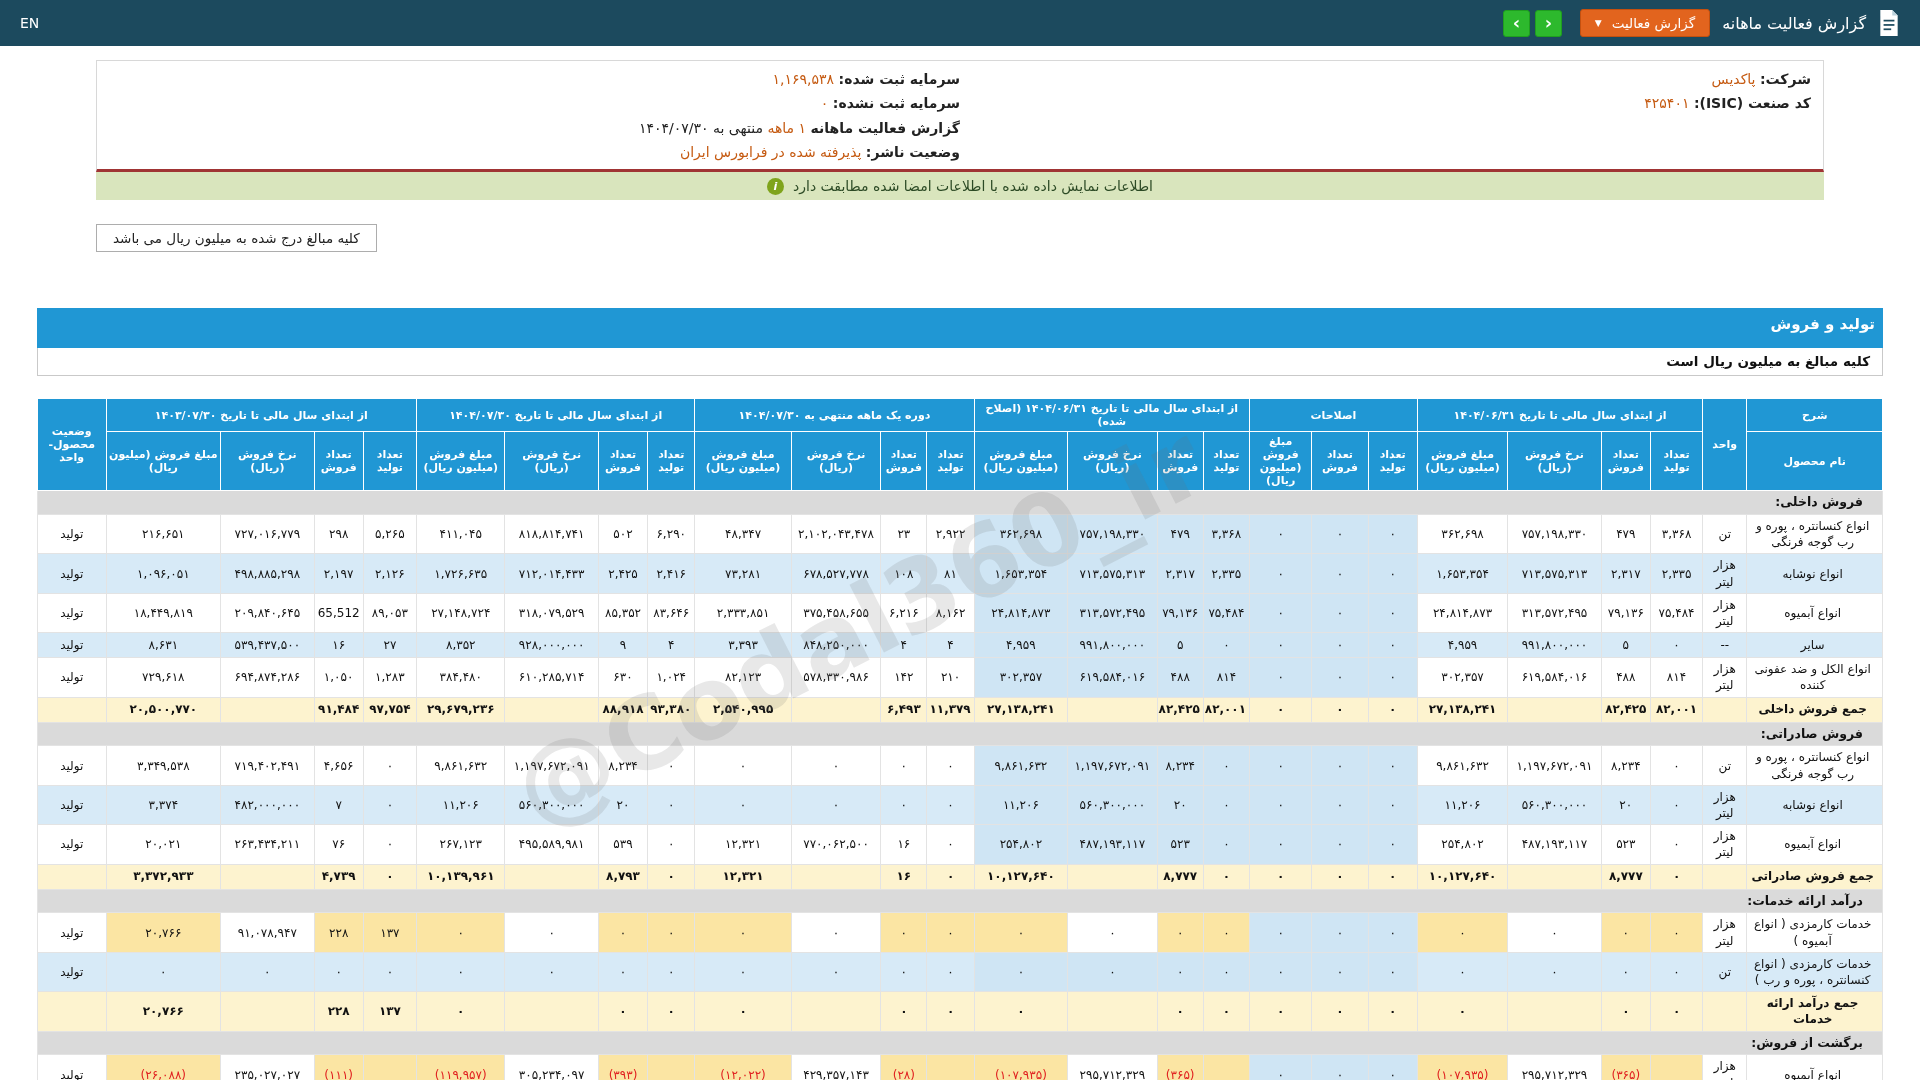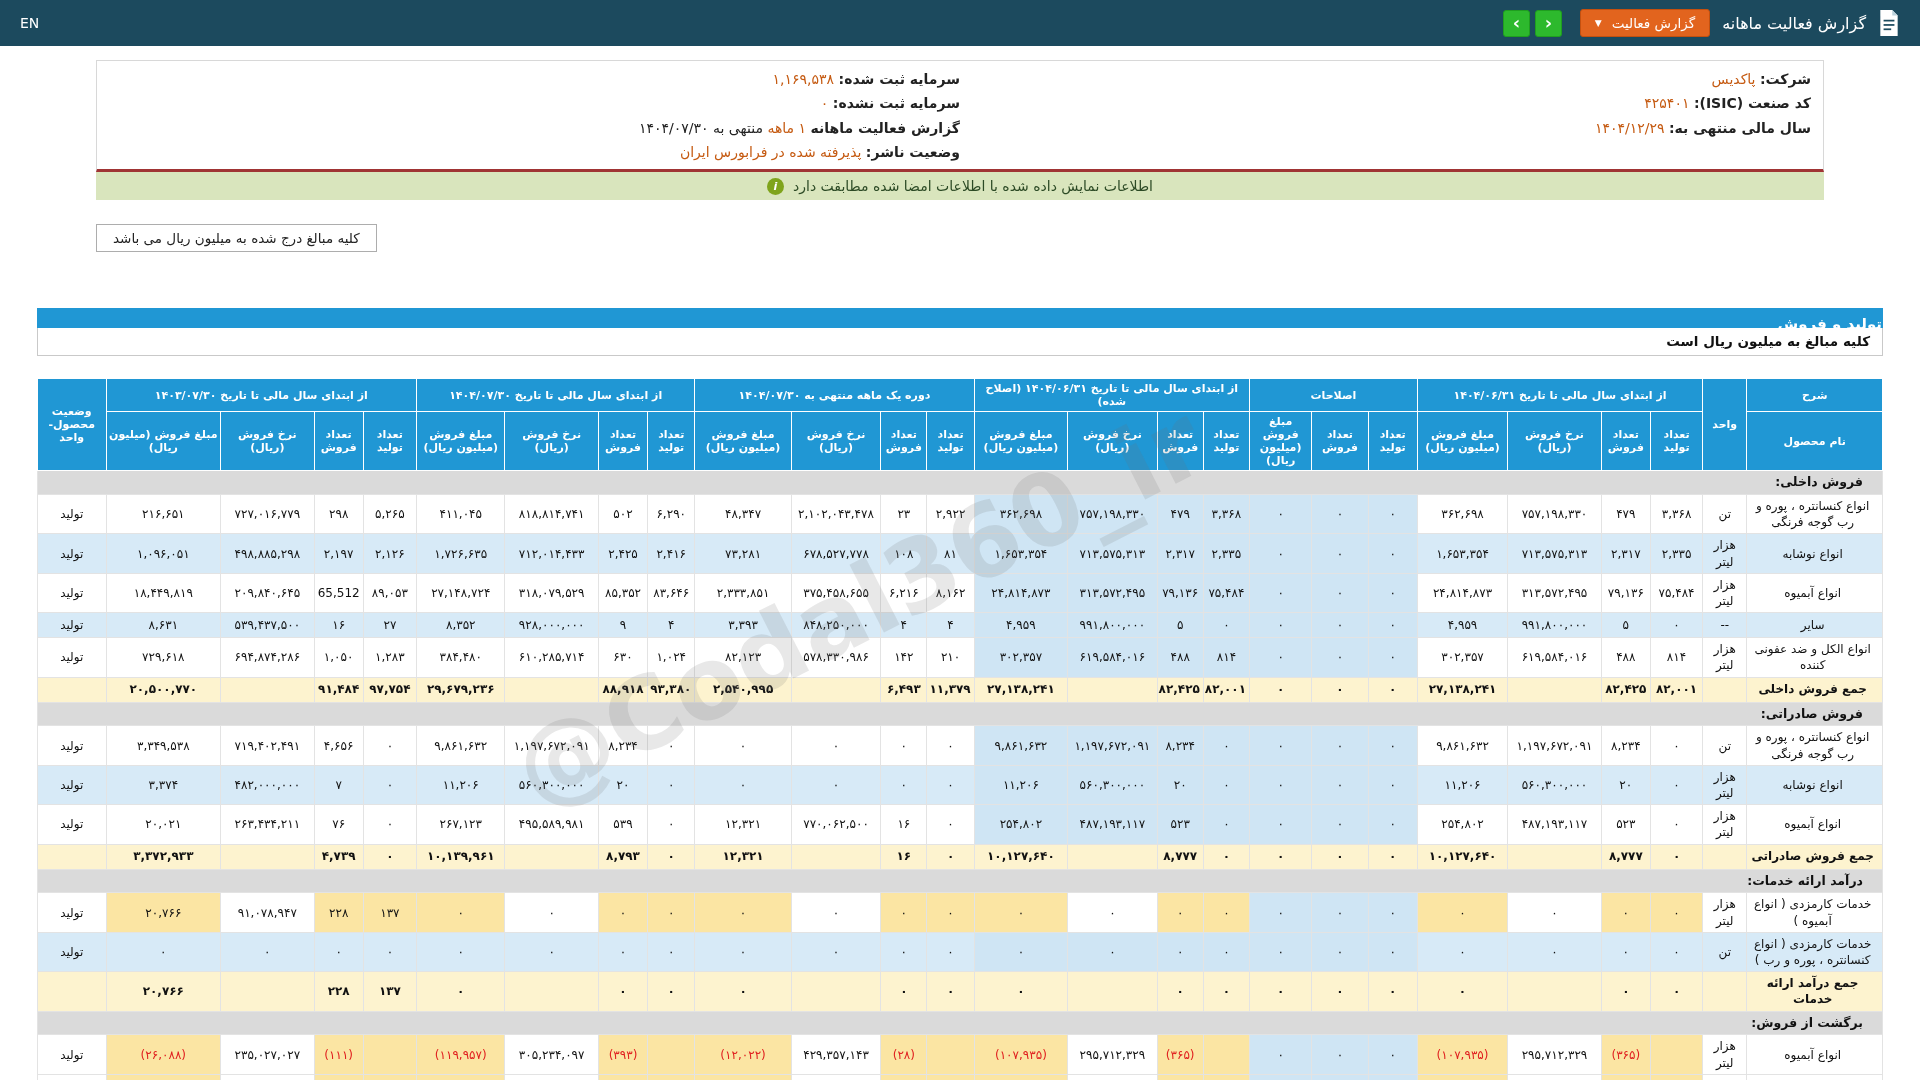--- a/index.html
+++ b/index.html
@@ -32,21 +32,21 @@
   .isfx { color:#222; }
   .signed-bar { margin:0 96px; background:#d9e5bd; height:28px; display:flex; align-items:center;
                 justify-content:center; gap:9px; font-size:14px; color:#2c4a25; }
   .info-icon { width:17px; height:17px; border-radius:50%; background:#7fa41c; color:#fff;
                font-size:11px; font-weight:bold; font-style:italic; display:flex;
                align-items:center; justify-content:center; flex:0 0 auto; }
   .amount-note { width:max-content; margin-top:24px; margin-left:96px; margin-right:auto;
                  border:1px solid #adadad; padding:5px 16px; font-size:13.5px; color:#222; background:#fff; }
   
   .section-bar { margin:56px 37px 0; background:#2097d4; color:#fff; font-weight:bold;
-                 font-size:15px; height:20px; line-height:32px; padding:0 1px; }
+                 font-size:15px; height:40px; line-height:32px; padding:0 8px; }
   .section-sub { margin:0 37px; border:1px solid #c9c9c9; border-top:none; font-weight:bold;
                  font-size:13.5px; height:28px; line-height:27px; padding:0 12px; background:#fff; }
   
   .table-wrap { margin:22px 37px 0; position:relative; }
   table { width:100%; border-collapse:collapse; table-layout:fixed; border:1px solid #cfcfcf; }
   th { background:#2097d4; color:#fff; font-size:11px; font-weight:bold; border:1px solid #fff;
        padding:3px 2px; text-align:center; vertical-align:middle; }
   tr.h1 th { height:30px; }
   tr.h2 th { height:48px;text-align:center; }
   td { font-size:12px; border:1px solid #e3e3e3; padding:3px; text-align:center;
@@ -96,24 +96,20 @@
 
 <section class="info-panel">
   <div class="info-col">
     <div class="irow">
       <span class="ilbl">شرکت:</span>
       <span class="ival">پاکدیس</span>
     </div>
     <div class="irow">
       <span class="ilbl">کد صنعت (ISIC):</span>
       <span class="ival">۴۲۵۴۰۱</span>
-    </div>
-    <div class="irow">
-      <span class="ilbl">سال مالی منتهی به:</span>
-      <span class="ival">۱۴۰۴/۱۲/۲۹</span>
     </div>
   </div>
   <div class="info-col">
     <div class="irow">
       <span class="ilbl">سرمایه ثبت شده:</span>
       <span class="ival">۱,۱۶۹,۵۳۸</span>
     </div>
     <div class="irow">
       <span class="ilbl">سرمایه ثبت نشده:</span>
       <span class="ival">۰</span>

